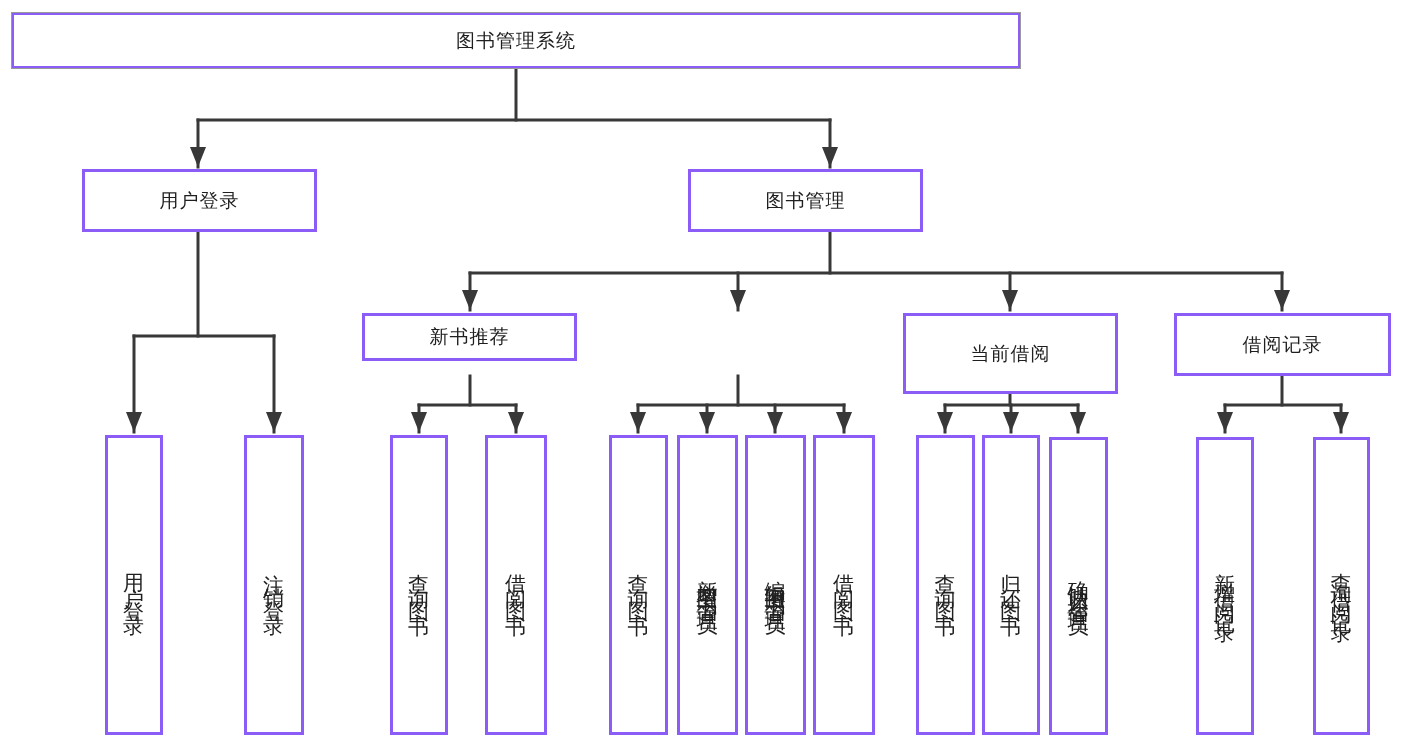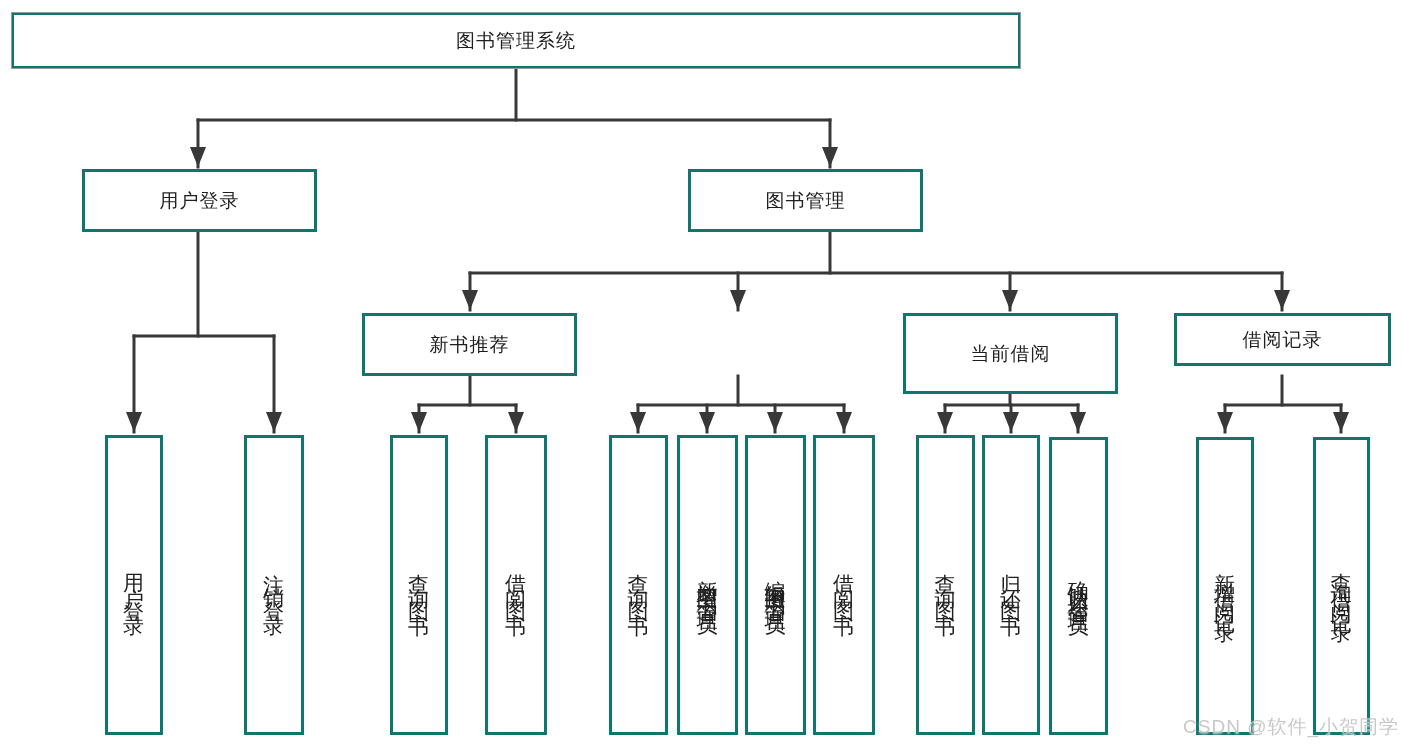--- a/index.html
+++ b/index.html
@@ -17,21 +17,21 @@
     width: 1405px; height: 747px;
   }
   .connectors line {
     stroke: #383838;
     stroke-width: 3;
     stroke-linecap: square;
   }
   .box {
     position: absolute;
     box-sizing: border-box;
-    border: 3px solid #0f766e;
+    border: 3px solid #8b5cf6;
     background: #ffffff;
     display: flex;
     align-items: center;
     justify-content: center;
     color: #1f1f1f;
   }
   .box.root { border-width: 2px; box-shadow: 0 0 0 1px #9a9a9a; }
   .h { font-size: 19px; letter-spacing: 1px; }
   .root.h { font-size: 19px; }
   .v .vt {
@@ -126,27 +126,27 @@
     <span>图书管理系统</span>
   </div>
 
   <div class="box h" style="left:82px;top:169px;width:235px;height:63px">
     <span>用户登录</span>
   </div>
   <div class="box h" style="left:688px;top:169px;width:235px;height:63px">
     <span>图书管理</span>
   </div>
 
-  <div class="box h" style="left:362px;top:313px;width:215px;height:63px">
+  <div class="box h" style="left:362px;top:313px;width:215px;height:48px">
     <span>新书推荐</span>
   </div>
   <div class="box h" style="left:903px;top:313px;width:215px;height:81px">
     <span>当前借阅</span>
   </div>
-  <div class="box h" style="left:1174px;top:313px;width:217px;height:53px">
+  <div class="box h" style="left:1174px;top:313px;width:217px;height:63px">
     <span>借阅记录</span>
   </div>
 
   <div class="box v v4" style="left:105px;top:435px;width:58px;height:300px">
     <span class="vt">用户登录</span>
   </div>
   <div class="box v v4" style="left:244px;top:435px;width:60px;height:300px">
     <span class="vt">注销登录</span>
   </div>
 
@@ -180,15 +180,14 @@
     <span class="vt">确认归还（管理员）</span>
   </div>
 
   <div class="box v v6" style="left:1196px;top:437px;width:58px;height:298px">
     <span class="vt">新增借阅记录</span>
   </div>
   <div class="box v v6" style="left:1313px;top:437px;width:57px;height:298px">
     <span class="vt">查询借阅记录</span>
   </div>
 
-  <div class="watermark">CSDN @软件_小贺同学</div>
 
 </div>
 
 </body></html>

